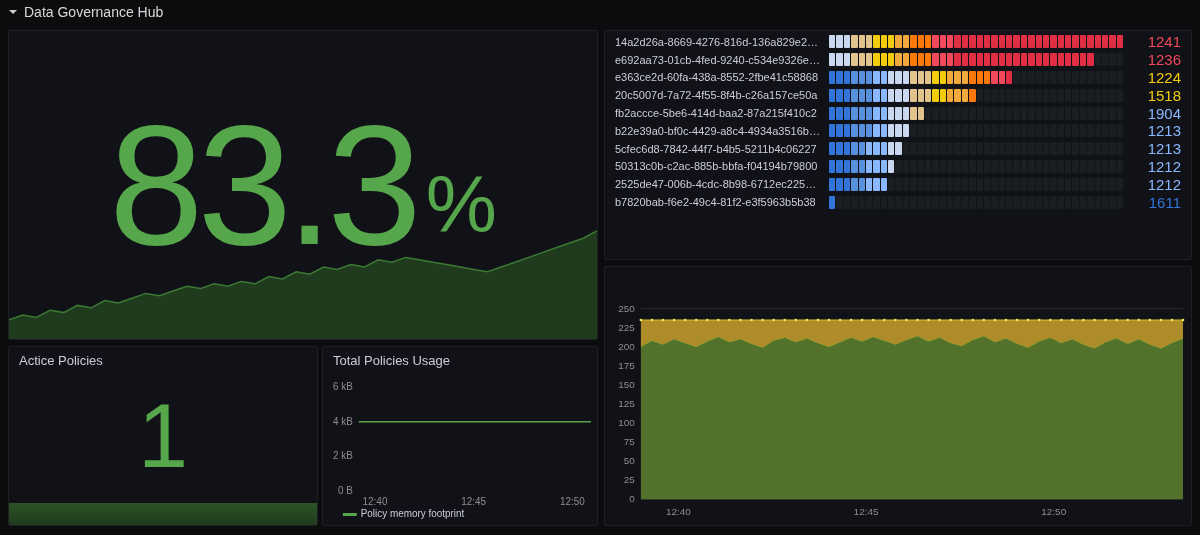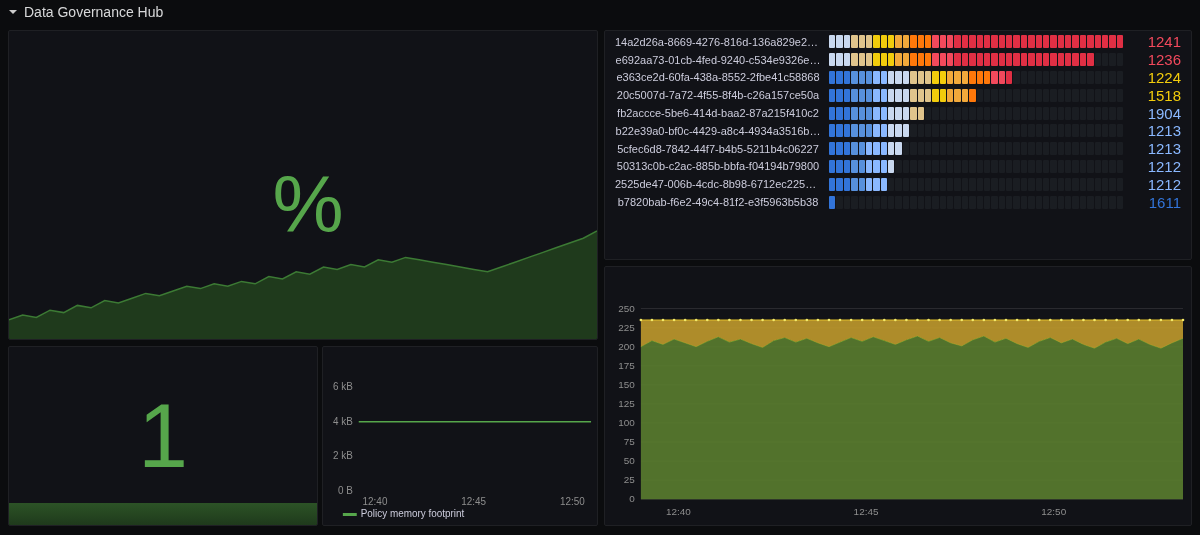--- a/index.html
+++ b/index.html
@@ -72,21 +72,21 @@
 
   
   #top10 { left: 604px; top: 6px; width: 588px; height: 230px; }
   #top10 .rows { padding: 2px 10px 4px 10px; }
   .client-row {
     display: flex; align-items: center;
     height: 17.8px;
   }
   .client-row .name {
     width: 210px;
-    text-align: center;
+    text-align: left;
     font-size: 11px;
     color: #ccccdc;
     white-space: nowrap;
     overflow: hidden;
     text-overflow: ellipsis;
     padding-right: 4px;
   }
   .client-row .cells {
     flex: 1;
     height: 13px;
@@ -124,30 +124,33 @@
 </div>
 
 <div class="grid">
 
   <div id="dq" class="panel">
     <svg class="spark" viewBox="0 0 590 120" preserveAspectRatio="none">
       <path id="dq-fill" fill="#1f3a1c" stroke="none" d="M0,100.8 L13.720930232558139,96 L27.441860465116278,98.4 L41.16279069767442,91.2 L54.883720930232556,93.6 L68.6046511627907,86.4 L82.32558139534883,88.8 L96.04651162790698,81.6 L109.76744186046511,84 L123.48837209302326,79.19999999999999 L137.2093023255814,74.4 L150.93023255813955,76.80000000000001 L164.65116279069767,72 L178.37209302325581,67.2 L192.09302325581396,69.6 L205.8139534883721,64.8 L219.53488372093022,67.2 L233.25581395348837,62.400000000000006 L246.97674418604652,64.8 L260.69767441860466,57.599999999999994 L274.4186046511628,60 L288.1395348837209,52.8 L301.8604651162791,55.19999999999999 L315.5813953488372,48 L329.30232558139534,50.400000000000006 L343.0232558139535,45.599999999999994 L356.74418604651163,48 L370.4651162790698,40.8 L384.1860465116279,43.2 L397.906976744186,38.39999999999999 L411.6279069767442,40.8 L425.3488372093023,43.2 L439.06976744186045,45.599999999999994 L452.7906976744186,48 L466.51162790697674,50.400000000000006 L480.2325581395349,52.8 L493.95348837209303,48 L507.6744186046511,43.2 L521.3953488372093,38.39999999999999 L535.1162790697674,33.60000000000001 L548.8372093023256,28.799999999999997 L562.5581395348837,24 L576.2790697674418,19.200000000000003 L590,12 L590,120 L0,120 Z"></path>
       <path id="dq-line" fill="none" stroke="#3c7a34" stroke-width="1.5" d="M0,100.8 L13.720930232558139,96 L27.441860465116278,98.4 L41.16279069767442,91.2 L54.883720930232556,93.6 L68.6046511627907,86.4 L82.32558139534883,88.8 L96.04651162790698,81.6 L109.76744186046511,84 L123.48837209302326,79.19999999999999 L137.2093023255814,74.4 L150.93023255813955,76.80000000000001 L164.65116279069767,72 L178.37209302325581,67.2 L192.09302325581396,69.6 L205.8139534883721,64.8 L219.53488372093022,67.2 L233.25581395348837,62.400000000000006 L246.97674418604652,64.8 L260.69767441860466,57.599999999999994 L274.4186046511628,60 L288.1395348837209,52.8 L301.8604651162791,55.19999999999999 L315.5813953488372,48 L329.30232558139534,50.400000000000006 L343.0232558139535,45.599999999999994 L356.74418604651163,48 L370.4651162790698,40.8 L384.1860465116279,43.2 L397.906976744186,38.39999999999999 L411.6279069767442,40.8 L425.3488372093023,43.2 L439.06976744186045,45.599999999999994 L452.7906976744186,48 L466.51162790697674,50.400000000000006 L480.2325581395349,52.8 L493.95348837209303,48 L507.6744186046511,43.2 L521.3953488372093,38.39999999999999 L535.1162790697674,33.60000000000001 L548.8372093023256,28.799999999999997 L562.5581395348837,24 L576.2790697674418,19.200000000000003 L590,12"></path>
     </svg>
     <div class="big">
+      <span class="num">83.3</span>
       <span class="pct">%</span>
     </div>
   </div>
 
   <div id="ap" class="panel">
+    <div class="panel-title">Actice Policies</div>
     <div class="big2">1</div>
     <div class="bar"></div>
   </div>
 
   <div id="tpu" class="panel">
+    <div class="panel-title">Total Policies Usage</div>
     <div class="chart-wrap">
       <svg id="tpu-svg" width="100%" height="100%" viewBox="0 0 276 150" preserveAspectRatio="none">
           <text x="30" y="119" text-anchor="end" fill="#8e8e8e" font-size="10">0 B</text>
           <text x="30" y="84.34153846153846" text-anchor="end" fill="#8e8e8e" font-size="10">2 kB</text>
           <text x="30" y="49.683076923076925" text-anchor="end" fill="#8e8e8e" font-size="10">4 kB</text>
           <text x="30" y="15.024615384615387" text-anchor="end" fill="#8e8e8e" font-size="10">6 kB</text>
           <path d="M36,46.683076923076925 L48.31578947368421,46.683076923076925 L60.631578947368425,46.683076923076925 L72.94736842105263,46.683076923076925 L85.26315789473685,46.683076923076925 L97.57894736842104,46.683076923076925 L109.89473684210526,46.683076923076925 L122.21052631578947,46.683076923076925 L134.5263157894737,46.683076923076925 L146.8421052631579,46.683076923076925 L159.15789473684208,46.683076923076925 L171.47368421052633,46.683076923076925 L183.78947368421052,46.683076923076925 L196.10526315789474,46.683076923076925 L208.42105263157893,46.683076923076925 L220.73684210526315,46.683076923076925 L233.05263157894737,46.683076923076925 L245.3684210526316,46.683076923076925 L257.6842105263158,46.683076923076925 L270,46.683076923076925" fill="none" stroke="#56a64b" stroke-width="1.5"></path>
           <text x="52.38" y="130" text-anchor="middle" fill="#8e8e8e" font-size="10">12:40</text>
           <text x="151.82999999999998" y="130" text-anchor="middle" fill="#8e8e8e" font-size="10">12:45</text>
           <text x="251.28" y="130" text-anchor="middle" fill="#8e8e8e" font-size="10">12:50</text>

